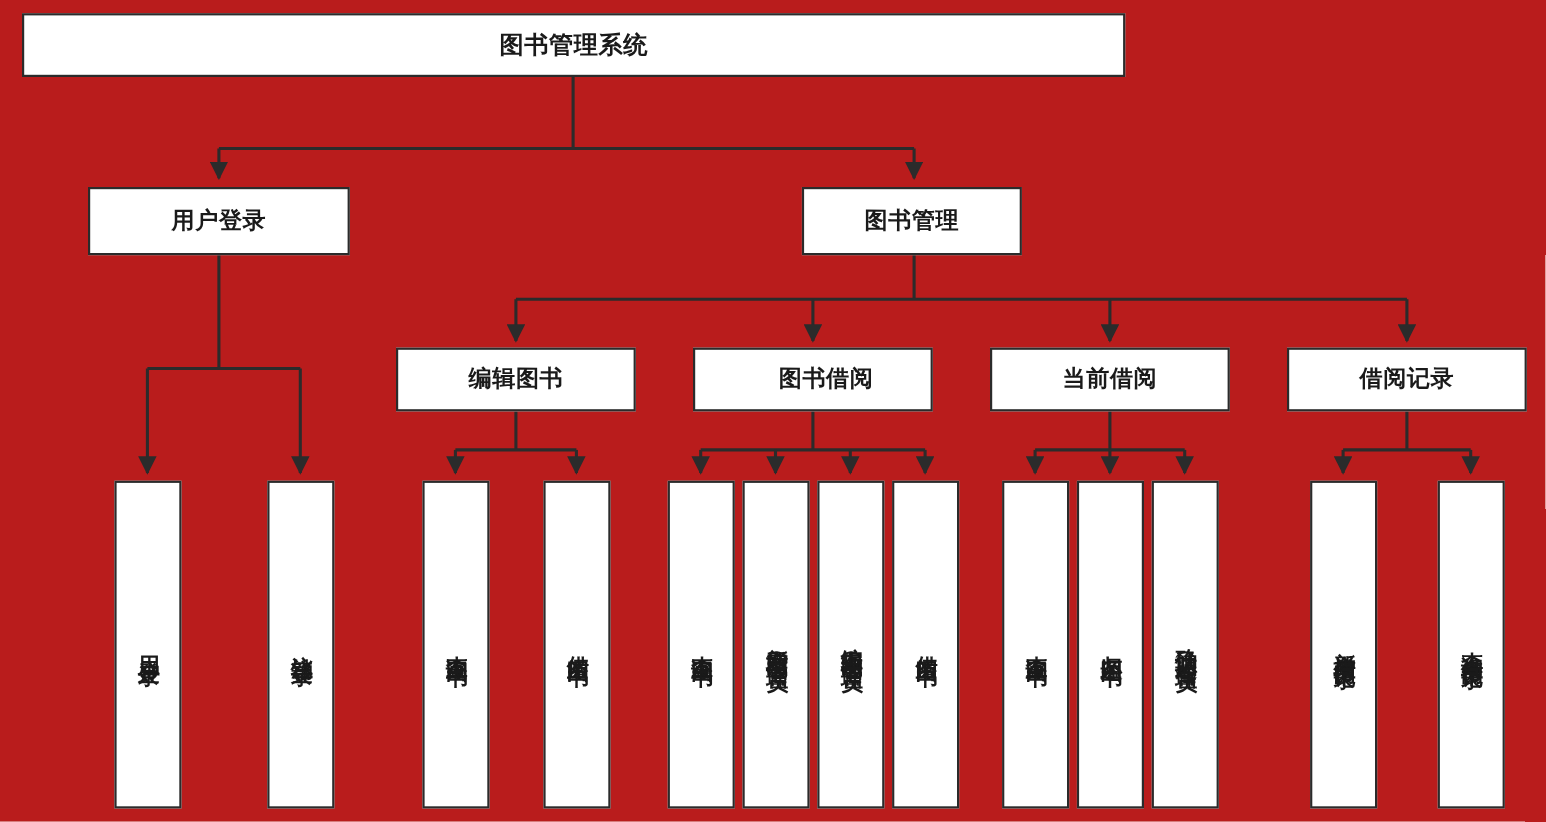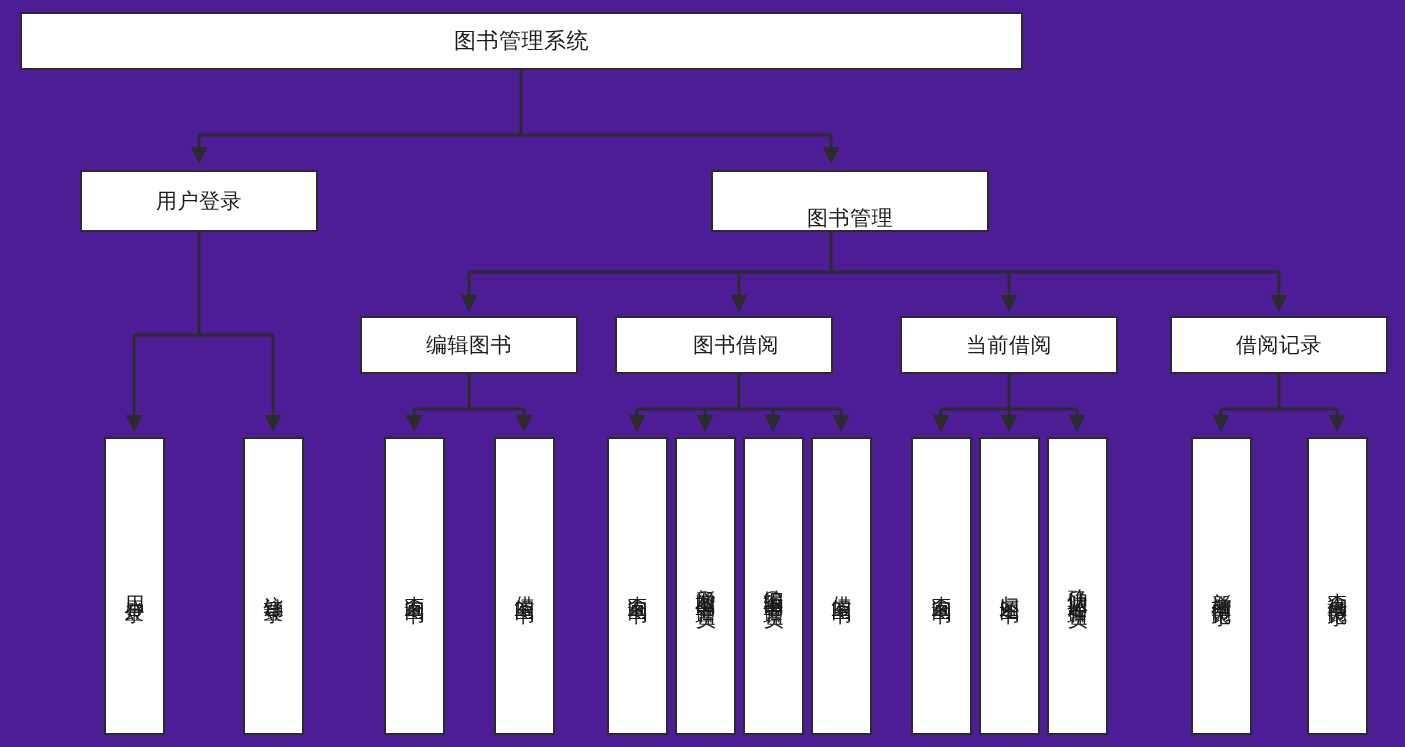--- a/index.html
+++ b/index.html
@@ -4,23 +4,24 @@
 <style>
   html, body {
     margin: 0;
     padding: 0;
     background: #ffffff;
   }
   #canvas {
     position: relative;
     width: 1405px;
     height: 747px;
-    background: #4c1d95;
+    background: #b91c1c;
     font-family: "Liberation Sans", "DejaVu Sans", sans-serif;
     overflow: hidden;
+    font-weight: bold;
   }
   #edges {
     position: absolute;
     left: 0;
     top: 0;
     width: 1405px;
     height: 747px;
     pointer-events: none;
   }
   .node {
@@ -120,28 +121,28 @@
     </g>
   </svg>
 
   <div class="node root" style="left:20px; top:12px; width:1003px; height:58px;">
     <span class="node-label">图书管理系统</span>
   </div>
 
   <div class="node" style="left:80px; top:170px; width:238px; height:62px;">
     <span class="node-label">用户登录</span>
   </div>
-  <div class="node" style="left:711px; top:170px; width:278px; height:62px;align-items:flex-end;">
+  <div class="node" style="left:729px; top:170px; width:200px; height:62px;">
     <span class="node-label">图书管理</span>
   </div>
 
   <div class="node" style="left:360px; top:316px; width:218px; height:58px;">
     <span class="node-label">编辑图书</span>
   </div>
-  <div class="node" style="left:615px; top:316px; width:218px; height:58px;padding-left:24px;">
+  <div class="node" style="left:630px; top:316px; width:218px; height:58px;padding-left:24px;">
     <span class="node-label">图书借阅</span>
   </div>
   <div class="node" style="left:900px; top:316px; width:218px; height:58px;">
     <span class="node-label">当前借阅</span>
   </div>
   <div class="node" style="left:1170px; top:316px; width:218px; height:58px;">
     <span class="node-label">借阅记录</span>
   </div>
 
   <div class="node leaf" style="left:104px; top:437px; width:61px; height:298px;">

